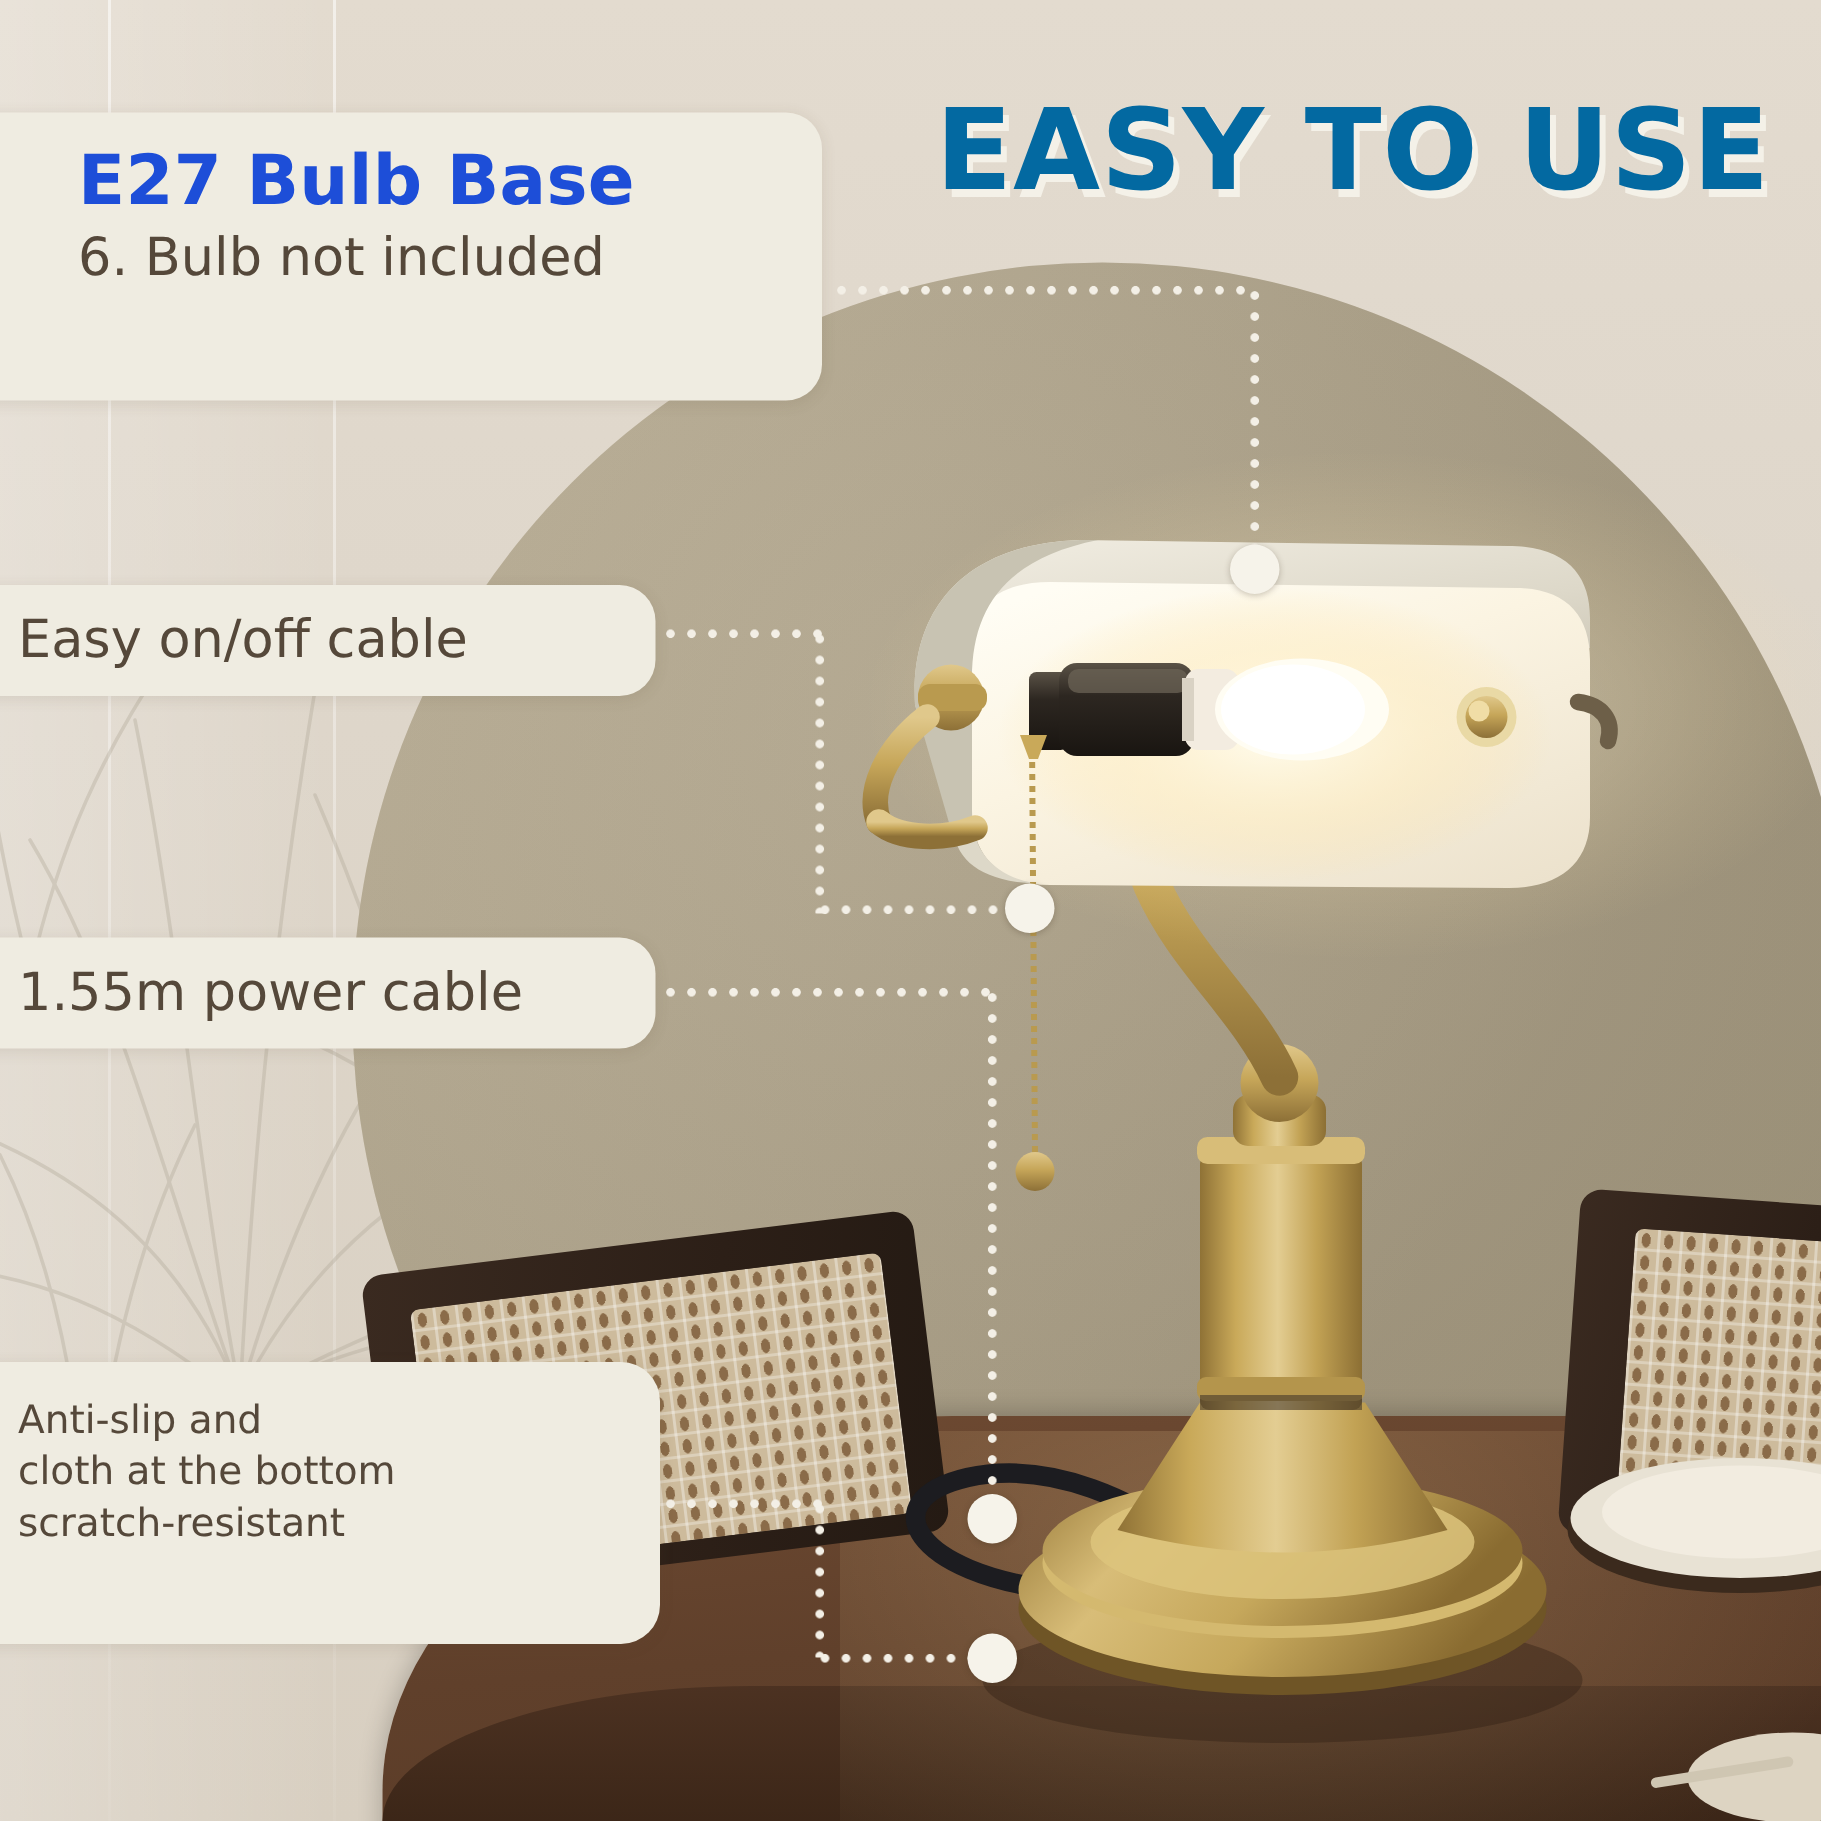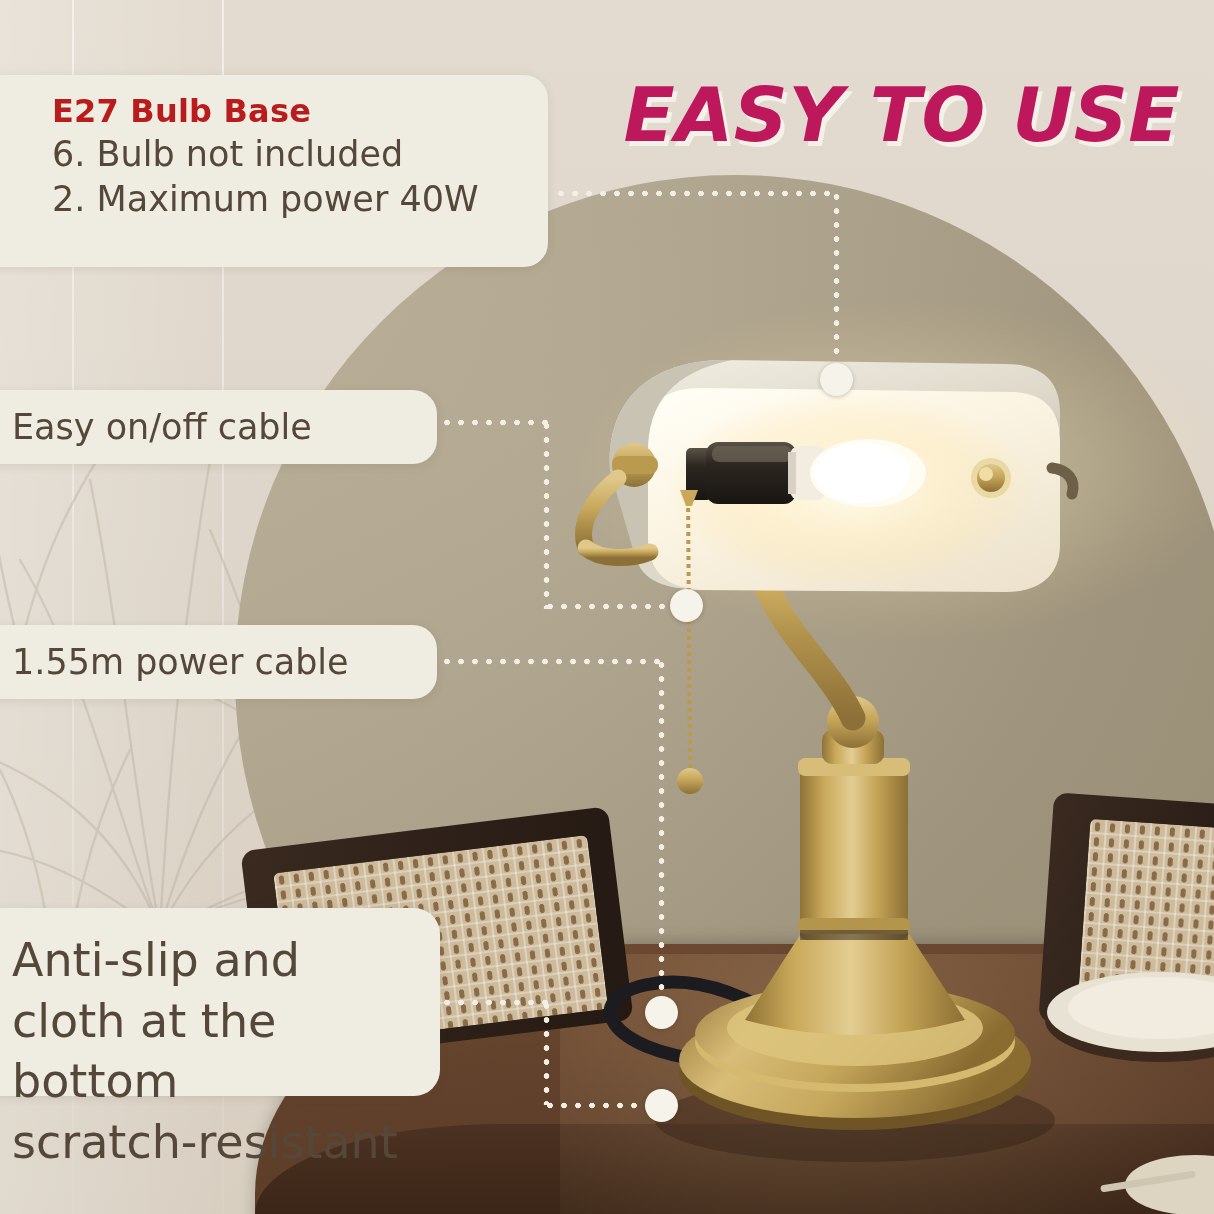--- a/index.html
+++ b/index.html
@@ -88,44 +88,44 @@
     position:absolute;
     background:#efece1;
     color:#4e4133;
     box-shadow:0 2px 10px rgba(90,72,50,.12);
   }
   .box-top{
     left:-40px;top:75px;width:588px;height:192px;
     border-radius:0 24px 24px 0;
     padding:16px 0 0 92px;box-sizing:border-box;
   }
-  .box-top .hd{font-size:32px;font-weight:700;line-height:1.28;letter-spacing:.2px;color:#b91c1c;}
+  .box-top .hd{font-size:46px;font-weight:700;line-height:1.28;letter-spacing:.2px;color:#1d4ed8;}
   .box-top .ln{font-size:35px;font-weight:400;line-height:1.30;color:#55483a;}
 
   .pill{
     border-radius:0 24px 24px 0;
     display:flex;align-items:center;
     padding-left:52px;box-sizing:border-box;
     font-weight:400;color:#55483a;
   }
   .pill-switch{left:-40px;top:390px;width:477px;height:74px;font-size:35px;}
   .pill-cable{left:-40px;top:625px;width:477px;height:74px;font-size:35px;}
   .box-bottom{
     left:-40px;top:908px;width:480px;height:188px;
     border-radius:0 26px 26px 0;
     padding:22px 0 0 52px;box-sizing:border-box;
   }
-  .box-bottom .ln{font-size:46px;line-height:1.32;color:#55483a;}
+  .box-bottom .ln{font-size:26px;line-height:1.32;color:#55483a;}
 
   
   .headline{
-    position:absolute;right:34px;top:71px;
-    font-size:75px;font-weight:700;font-style:italic;
+    position:absolute;right:34px;top:56px;
+    font-size:75px;font-weight:700;
     letter-spacing:.5px;
-    color:#be185d;
+    color:#0369a1;
     text-shadow:4px 5px 0 #f4f1e8;
     white-space:nowrap;
   }
 
   
   .dots-h{
     position:absolute;height:7px;
     background-image:radial-gradient(circle, #f3efe6 0 2.6px, transparent 3.1px);
     background-size:14px 7px;background-repeat:repeat-x;
   }
@@ -318,21 +318,20 @@
   <div class="node" style="left:645px;top:996px;"></div>
 
   <div class="dots-h" style="left:440px;top:999px;width:110px;"></div>
   <div class="dots-v" style="left:543px;top:999px;height:106px;"></div>
   <div class="dots-h" style="left:543px;top:1102px;width:120px;"></div>
   <div class="node" style="left:645px;top:1089px;"></div>
 
   <div class="box box-top">
     <div class="hd">E27 Bulb Base</div>
     <div class="ln">6. Bulb not included</div>
-    <div class="ln">2. Maximum power 40W</div>
   </div>
 
   <div class="box pill pill-switch">
     <span>Easy on/off cable</span>
   </div>
 
   <div class="box pill pill-cable">
     <span>1.55m power cable</span>
   </div>
 

